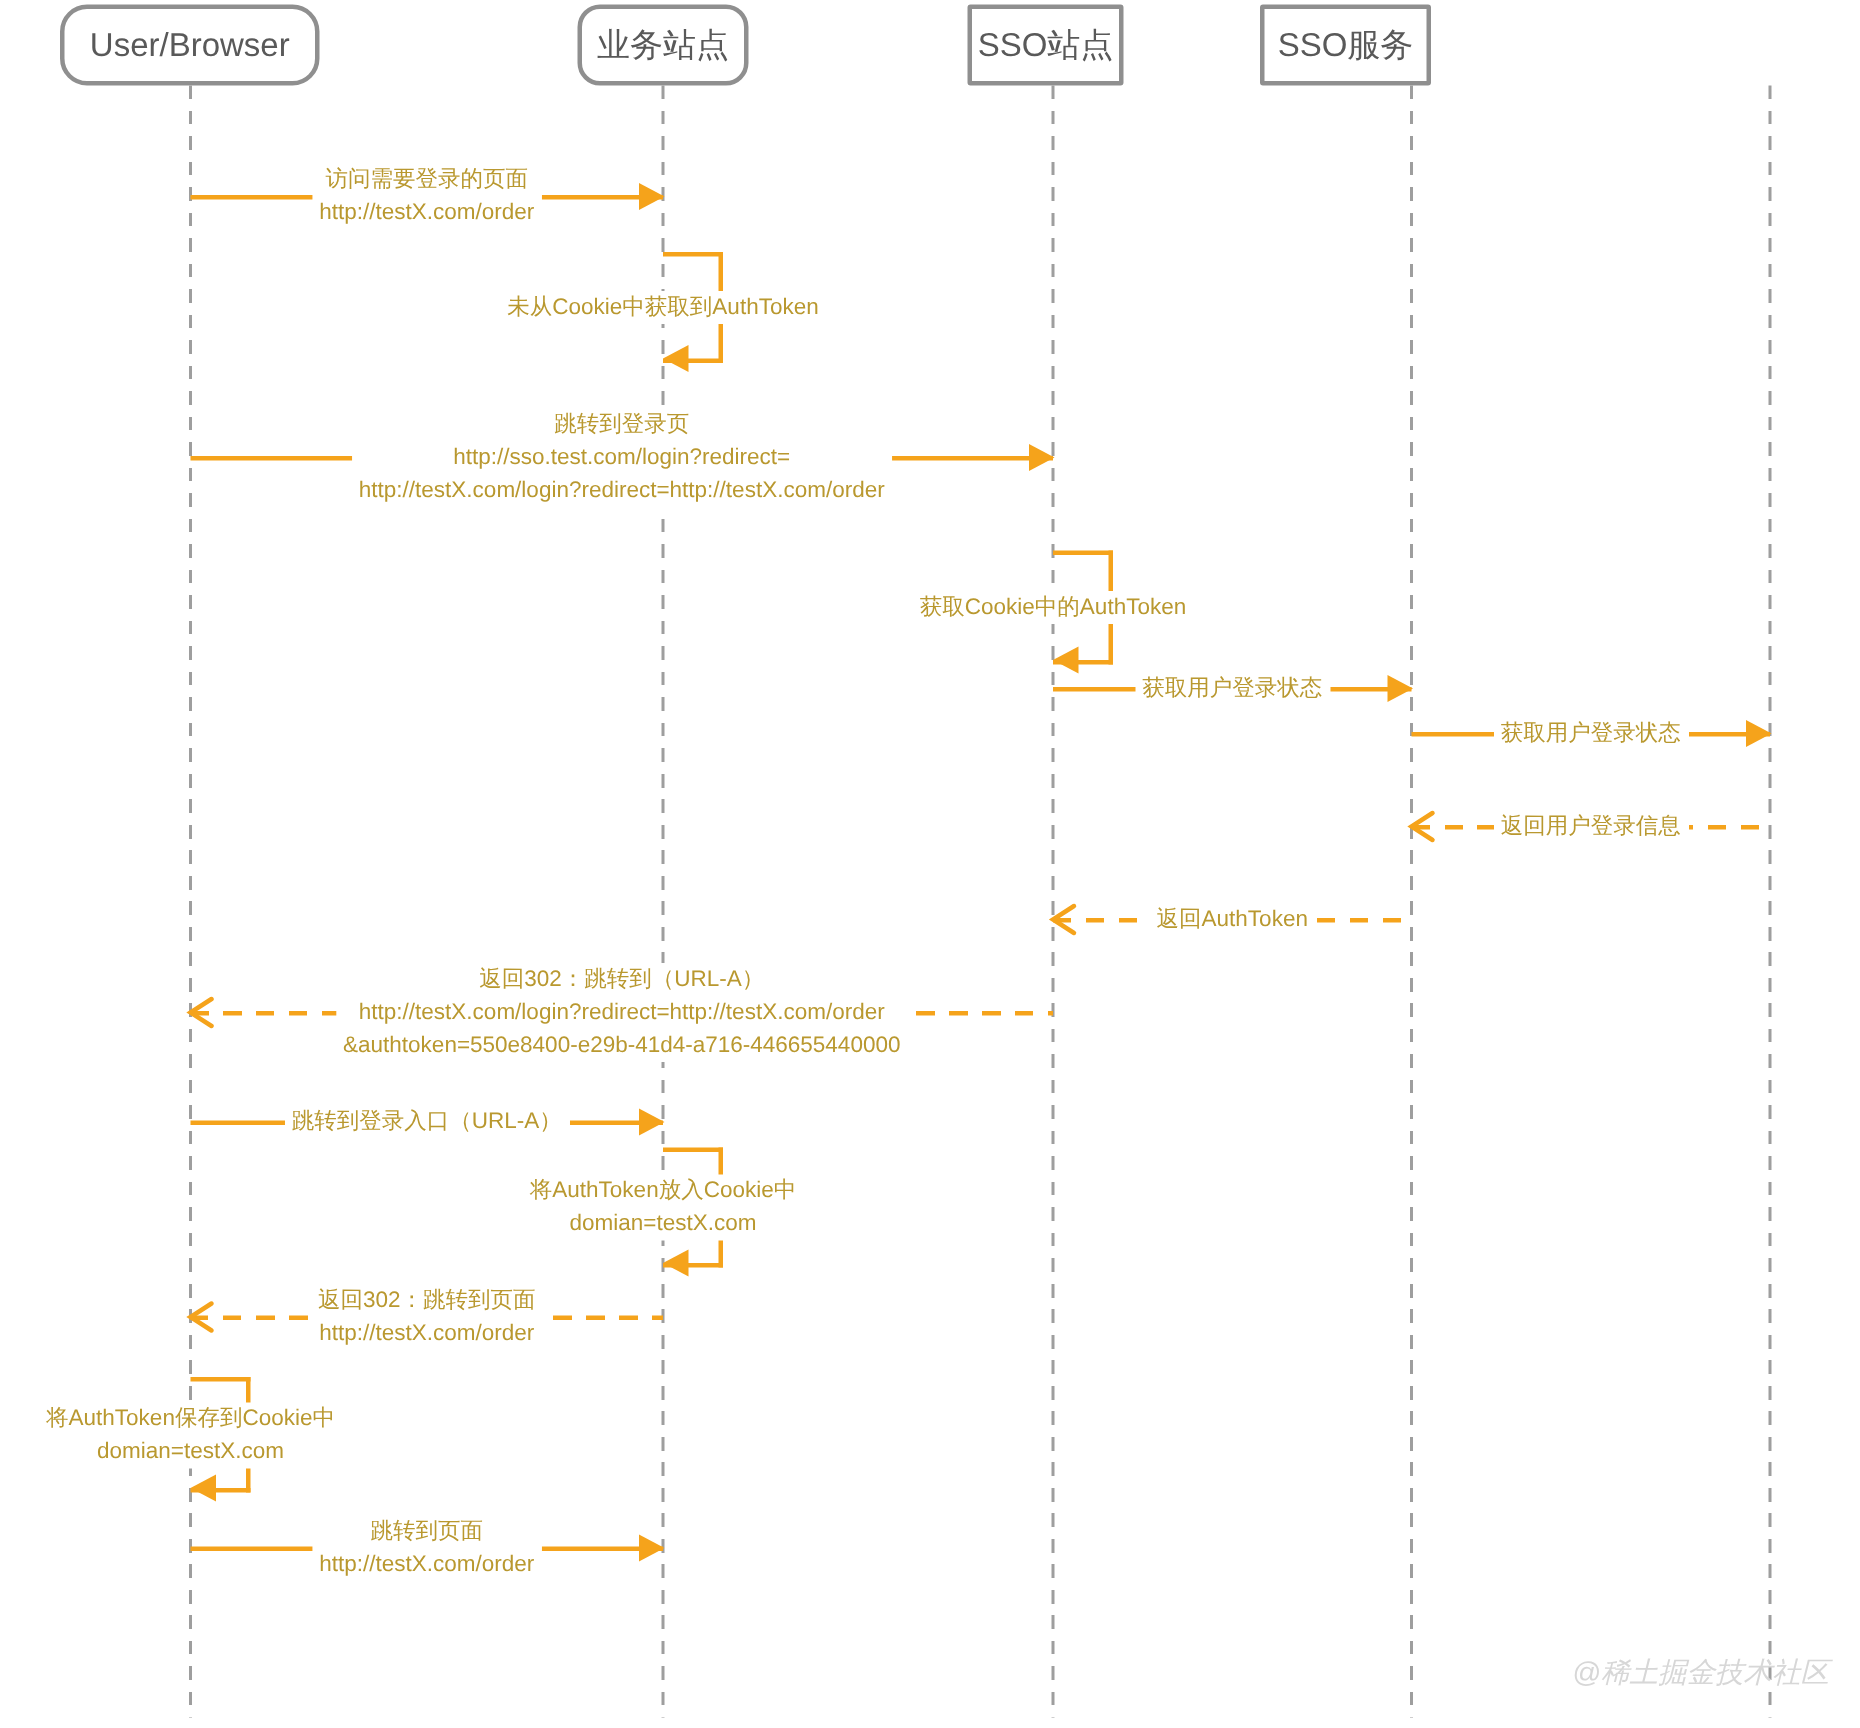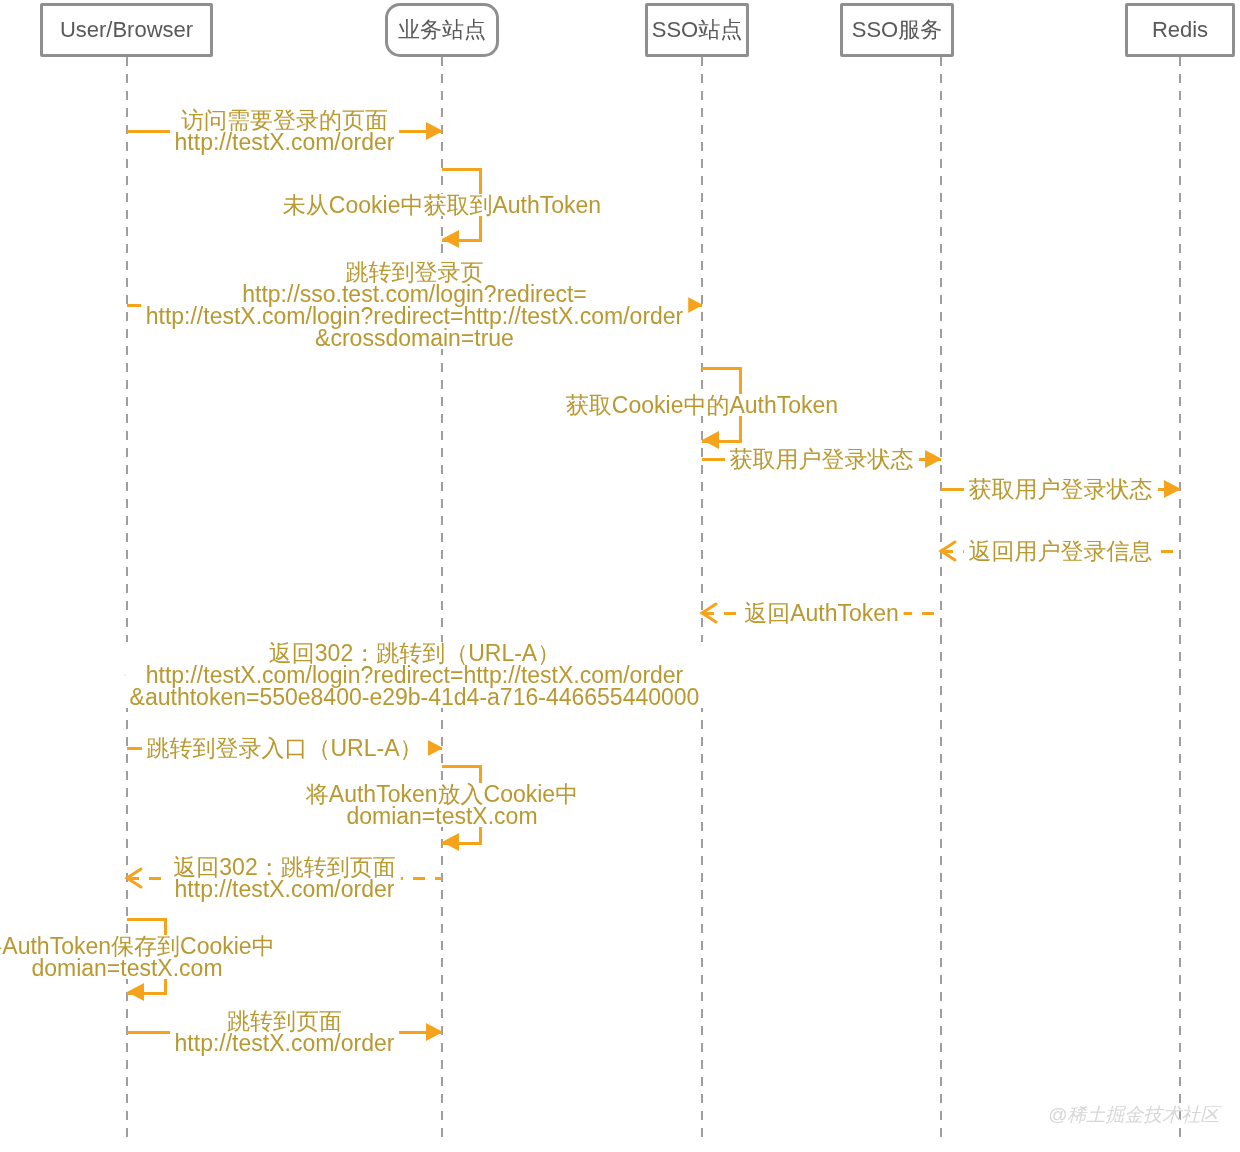--- a/index.html
+++ b/index.html
@@ -27,40 +27,39 @@
   
   .msg{position:absolute;height:0;}
   .mline{position:absolute;left:0;right:0;top:-1.5px;height:3px;}
   .mline.solid{background:var(--arrow);}
   .mline.dash{background:repeating-linear-gradient(90deg,var(--arrow) 0 12px,transparent 12px 22px);}
   .head-right{position:absolute;right:-1px;top:-9px;width:0;height:0;
     border-top:9px solid transparent;border-bottom:9px solid transparent;border-left:17px solid var(--arrow);}
   .chev{position:absolute;left:-3px;top:-12px;color:var(--arrow);}
   .mlabel{position:absolute;left:50%;top:0;transform:translate(-50%,-50%);
     background:var(--bg);padding:0 5px;text-align:center;white-space:nowrap;
-    font-size:23px;line-height:22px;color:var(--label-text);}
+    font-size:15px;line-height:22px;color:var(--label-text);}
 
   
   .loop{position:absolute;width:40px;border:3px solid var(--arrow);border-left:none;}
   .loop-head{position:absolute;left:0;bottom:-9px;width:0;height:0;
     border-top:9px solid transparent;border-bottom:9px solid transparent;border-right:17px solid var(--arrow);}
   .loop-label{left:0;top:50%;transform:translate(-50%,-50%);}
 
   .watermark{position:absolute;font-size:19px;color:var(--watermark);white-space:nowrap;}
 </style>
 </head>
 <body>
 
 <div id="canvas">
 
-  <div class="actor" style="left:40px;width:173px;">User/Browser</div>
+  <div class="actor" style="left:40px;width:173px;border-radius:18px;">User/Browser</div>
   <div class="actor" style="left:385px;width:114px;border-radius:15px;">业务站点</div>
   <div class="actor" style="left:645px;width:104px;">SSO站点</div>
   <div class="actor" style="left:840px;width:114px;">SSO服务</div>
-  <div class="actor" style="left:1125px;width:110px;">Redis</div>
 
   <div class="lifeline" style="left:126px;"></div>
   <div class="lifeline" style="left:441px;"></div>
   <div class="lifeline" style="left:701px;"></div>
   <div class="lifeline" style="left:940px;"></div>
   <div class="lifeline" style="left:1179px;"></div>
 
   <div class="msg" style="left:127px;top:131px;width:315px;">
     <div class="mline solid"></div>
     <div class="head-right"></div>
@@ -77,21 +76,20 @@
     </div>
   </div>
 
   <div class="msg" style="left:127px;top:305px;width:575px;">
     <div class="mline solid"></div>
     <div class="head-right"></div>
     <div class="mlabel">
       <div>跳转到登录页</div>
       <div>http://sso.test.com/login?redirect=</div>
       <div>http://testX.com/login?redirect=http://testX.com/order</div>
-      <div>&amp;crossdomain=true</div>
     </div>
   </div>
 
   <div class="loop" style="left:702px;top:367px;height:76px;text-decoration:underline;">
     <div class="loop-head"></div>
     <div class="mlabel loop-label">
       <div>获取Cookie中的AuthToken</div>
     </div>
   </div>
 

